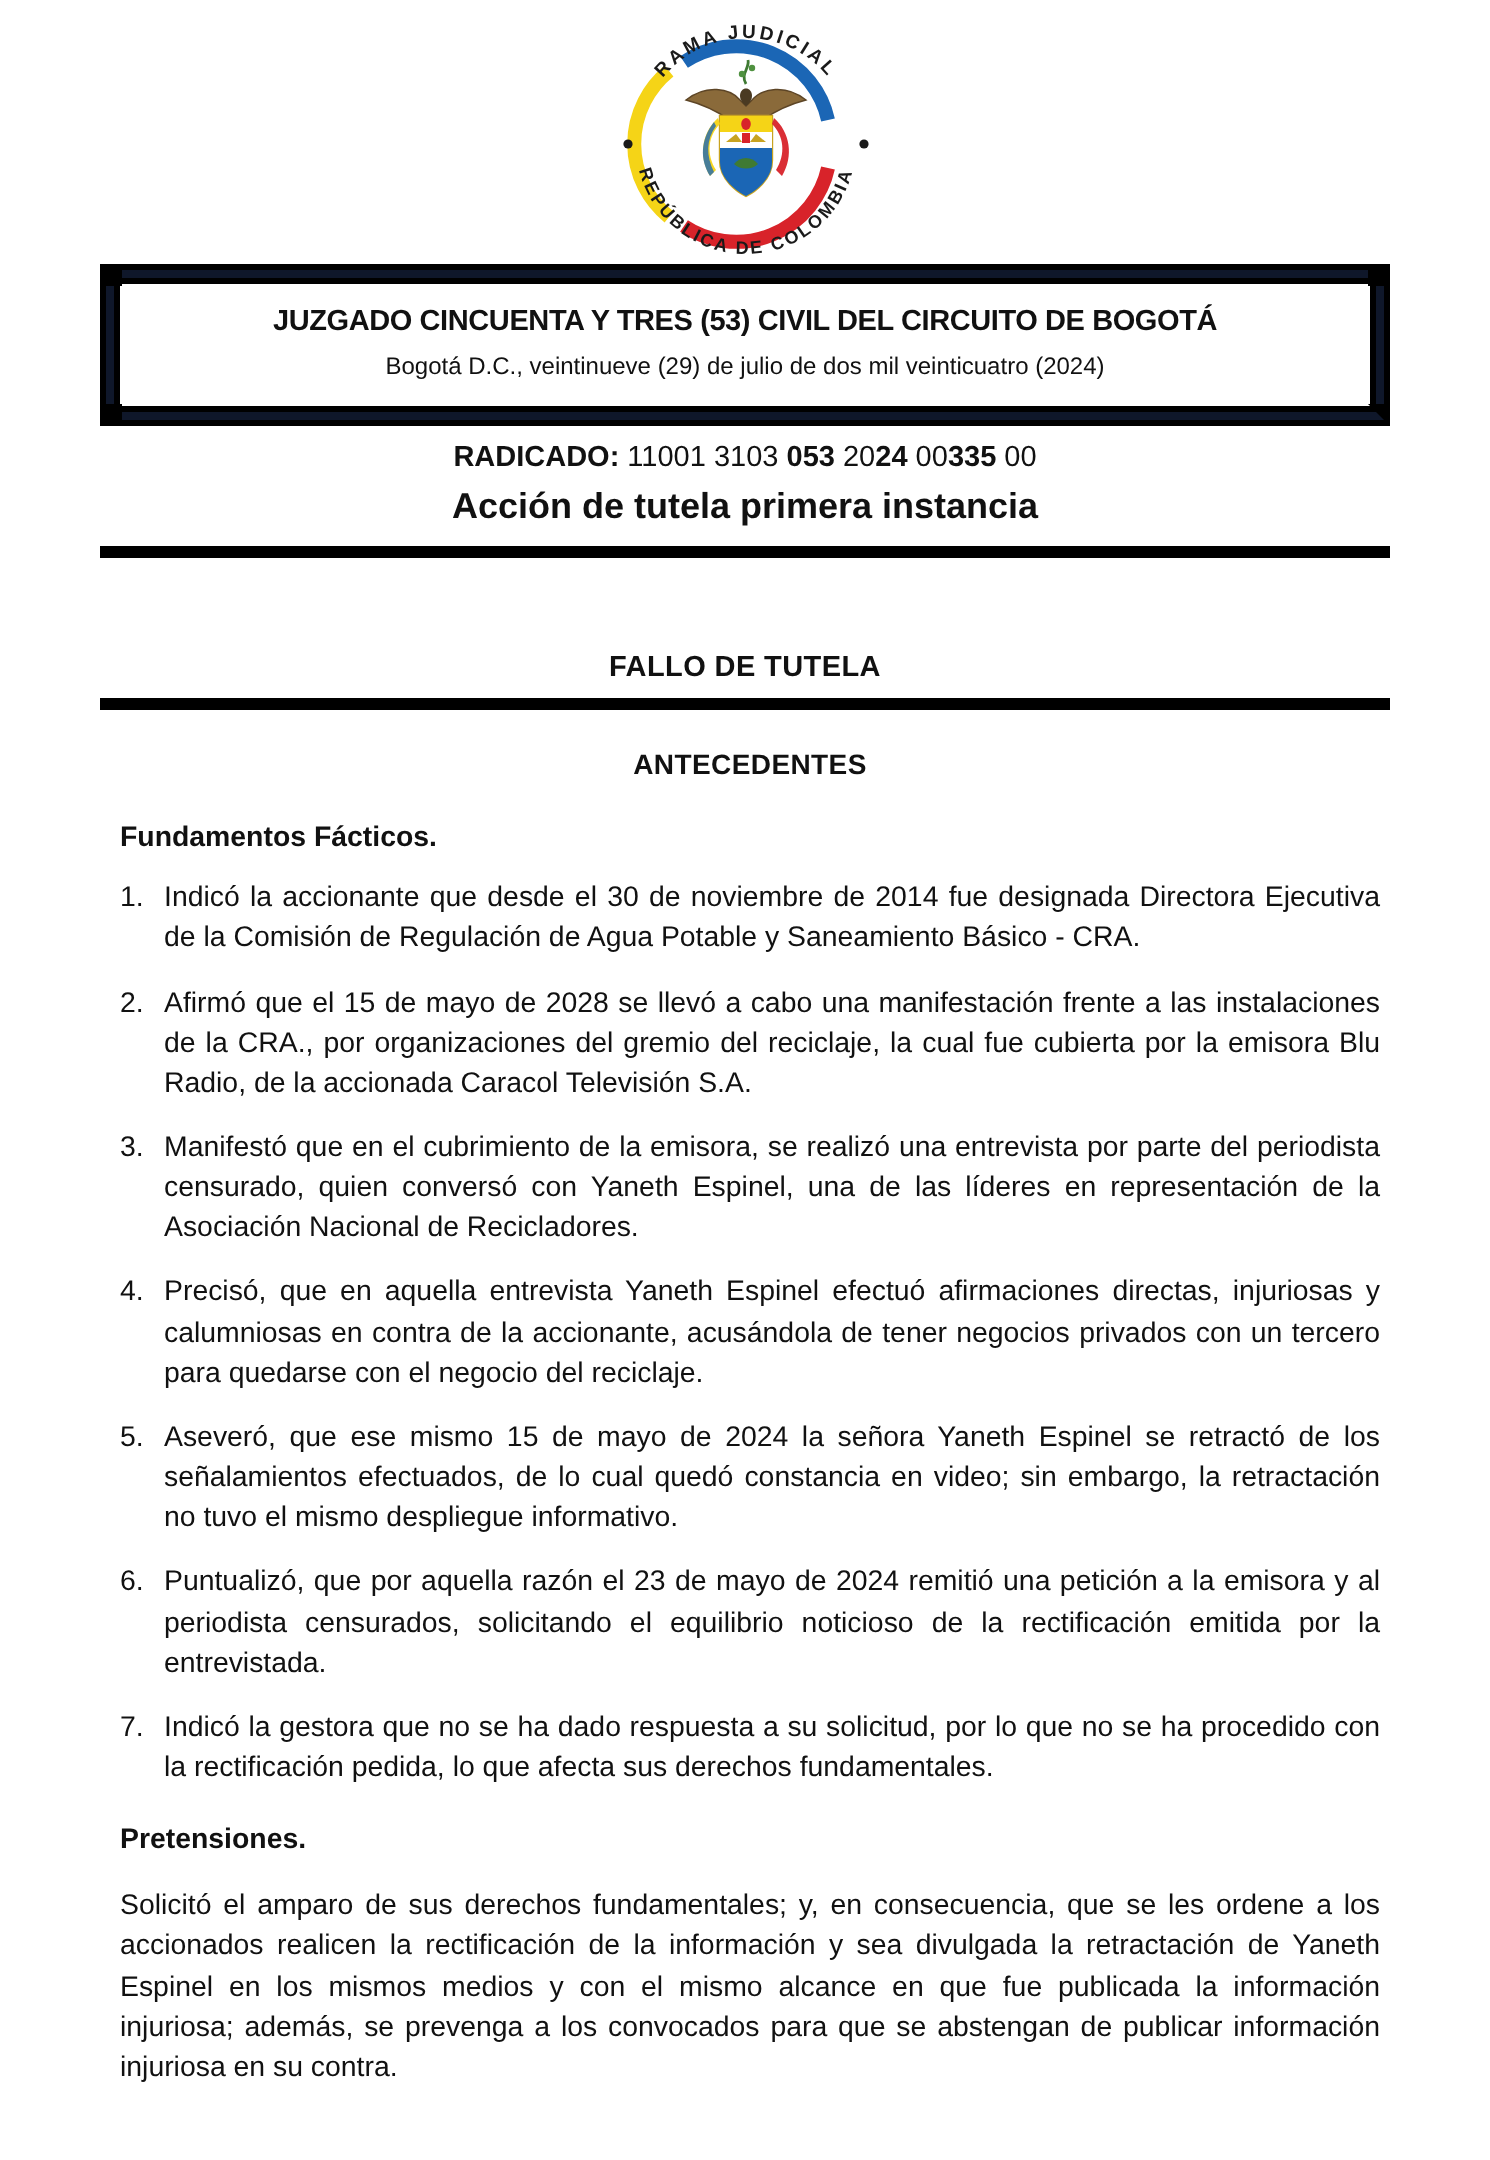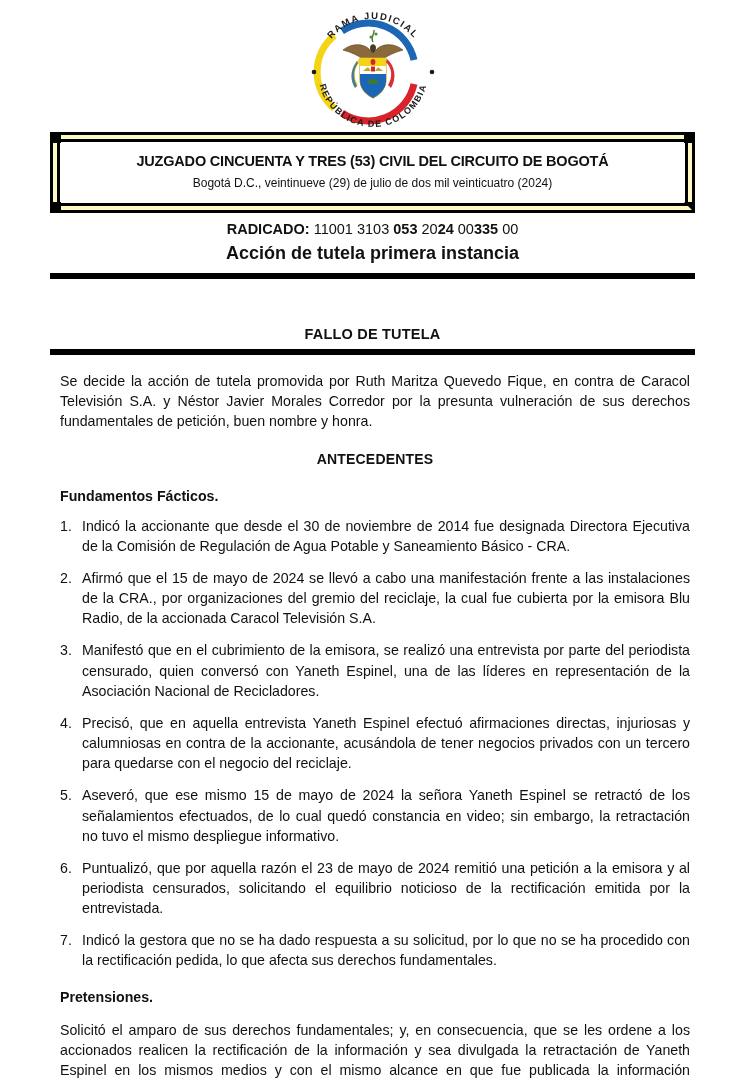--- a/index.html
+++ b/index.html
@@ -40,21 +40,21 @@
     height: 118px;
     position: relative;
   }
 
   
   .header-box-outer {
     margin: 4px 50px 0 50px;
     border: 3px solid #000;
     padding: 4px;
     position: relative;
-    background: #fef9c3;
+    background: #0f172a;
   }
   .bevel {
     position: absolute;
     width: 0; height: 0;
     border-style: solid;
   }
   .bevel.tl { top: 0; left: 0; border-width: 8px 0 0 8px; border-color: #000 transparent transparent #000; }
   .bevel.tr { top: 0; right: 0; border-width: 8px 8px 0 0; border-color: #000 #000 transparent transparent; }
   .bevel.bl { bottom: 0; left: 0; border-width: 0 0 8px 8px; border-color: transparent transparent #000 #000; }
   .bevel.br { bottom: 0; right: 0; border-width: 0 8px 8px 0; border-color: transparent #000 transparent transparent; }
@@ -236,29 +236,28 @@
   </div>
   <div class="accion">Acción de tutela primera instancia</div>
 
   <div class="rule-block">
     <div class="rule"></div>
     <div class="fallo">FALLO DE TUTELA</div>
     <div class="rule"></div>
   </div>
 
   <div class="body">
-    <p class="intro" style="margin:16px 0 0 0;">Se decide la acción de tutela promovida por Ruth Maritza Quevedo Fique, en contra de Caracol Televisión S.A. y Néstor Javier Morales Corredor por la presunta vulneración de sus derechos fundamentales de petición, buen nombre y honra.</p>
 
     <div class="section-center">ANTECEDENTES</div>
 
     <div class="subhead">Fundamentos Fácticos.</div>
 
     <ol class="facts">
       <li>Indicó la accionante que desde el 30 de noviembre de 2014 fue designada Directora Ejecutiva de la Comisión de Regulación de Agua Potable y Saneamiento Básico - CRA.</li>
-      <li>Afirmó que el 15 de mayo de 2024 se llevó a cabo una manifestación frente a las instalaciones de la CRA., por organizaciones del gremio del reciclaje, la cual fue cubierta por la emisora Blu Radio, de la accionada Caracol Televisión S.A.</li>
+      <li>Afirmó que el 15 de mayo de 2028 se llevó a cabo una manifestación frente a las instalaciones de la CRA., por organizaciones del gremio del reciclaje, la cual fue cubierta por la emisora Blu Radio, de la accionada Caracol Televisión S.A.</li>
       <li>Manifestó que en el cubrimiento de la emisora, se realizó una entrevista por parte del periodista censurado, quien conversó con Yaneth Espinel, una de las líderes en representación de la Asociación Nacional de Recicladores.</li>
       <li>Precisó, que en aquella entrevista Yaneth Espinel efectuó afirmaciones directas, injuriosas y calumniosas en contra de la accionante, acusándola de tener negocios privados con un tercero para quedarse con el negocio del reciclaje.</li>
       <li>Aseveró, que ese mismo 15 de mayo de 2024 la señora Yaneth Espinel se retractó de los señalamientos efectuados, de lo cual quedó constancia en video; sin embargo, la retractación no tuvo el mismo despliegue informativo.</li>
       <li>Puntualizó, que por aquella razón el 23 de mayo de 2024 remitió una petición a la emisora y al periodista censurados, solicitando el equilibrio noticioso de la rectificación emitida por la entrevistada.</li>
       <li>Indicó la gestora que no se ha dado respuesta a su solicitud, por lo que no se ha procedido con la rectificación pedida, lo que afecta sus derechos fundamentales.</li>
     </ol>
 
     <div class="subhead">Pretensiones.</div>
     <div class="pret-text">Solicitó el amparo de sus derechos fundamentales; y, en consecuencia, que se les ordene a los accionados realicen la rectificación de la información y sea divulgada la retractación de Yaneth Espinel en los mismos medios y con el mismo alcance en que fue publicada la información injuriosa; además, se prevenga a los convocados para que se abstengan de publicar información injuriosa en su contra.</div>
   </div>

